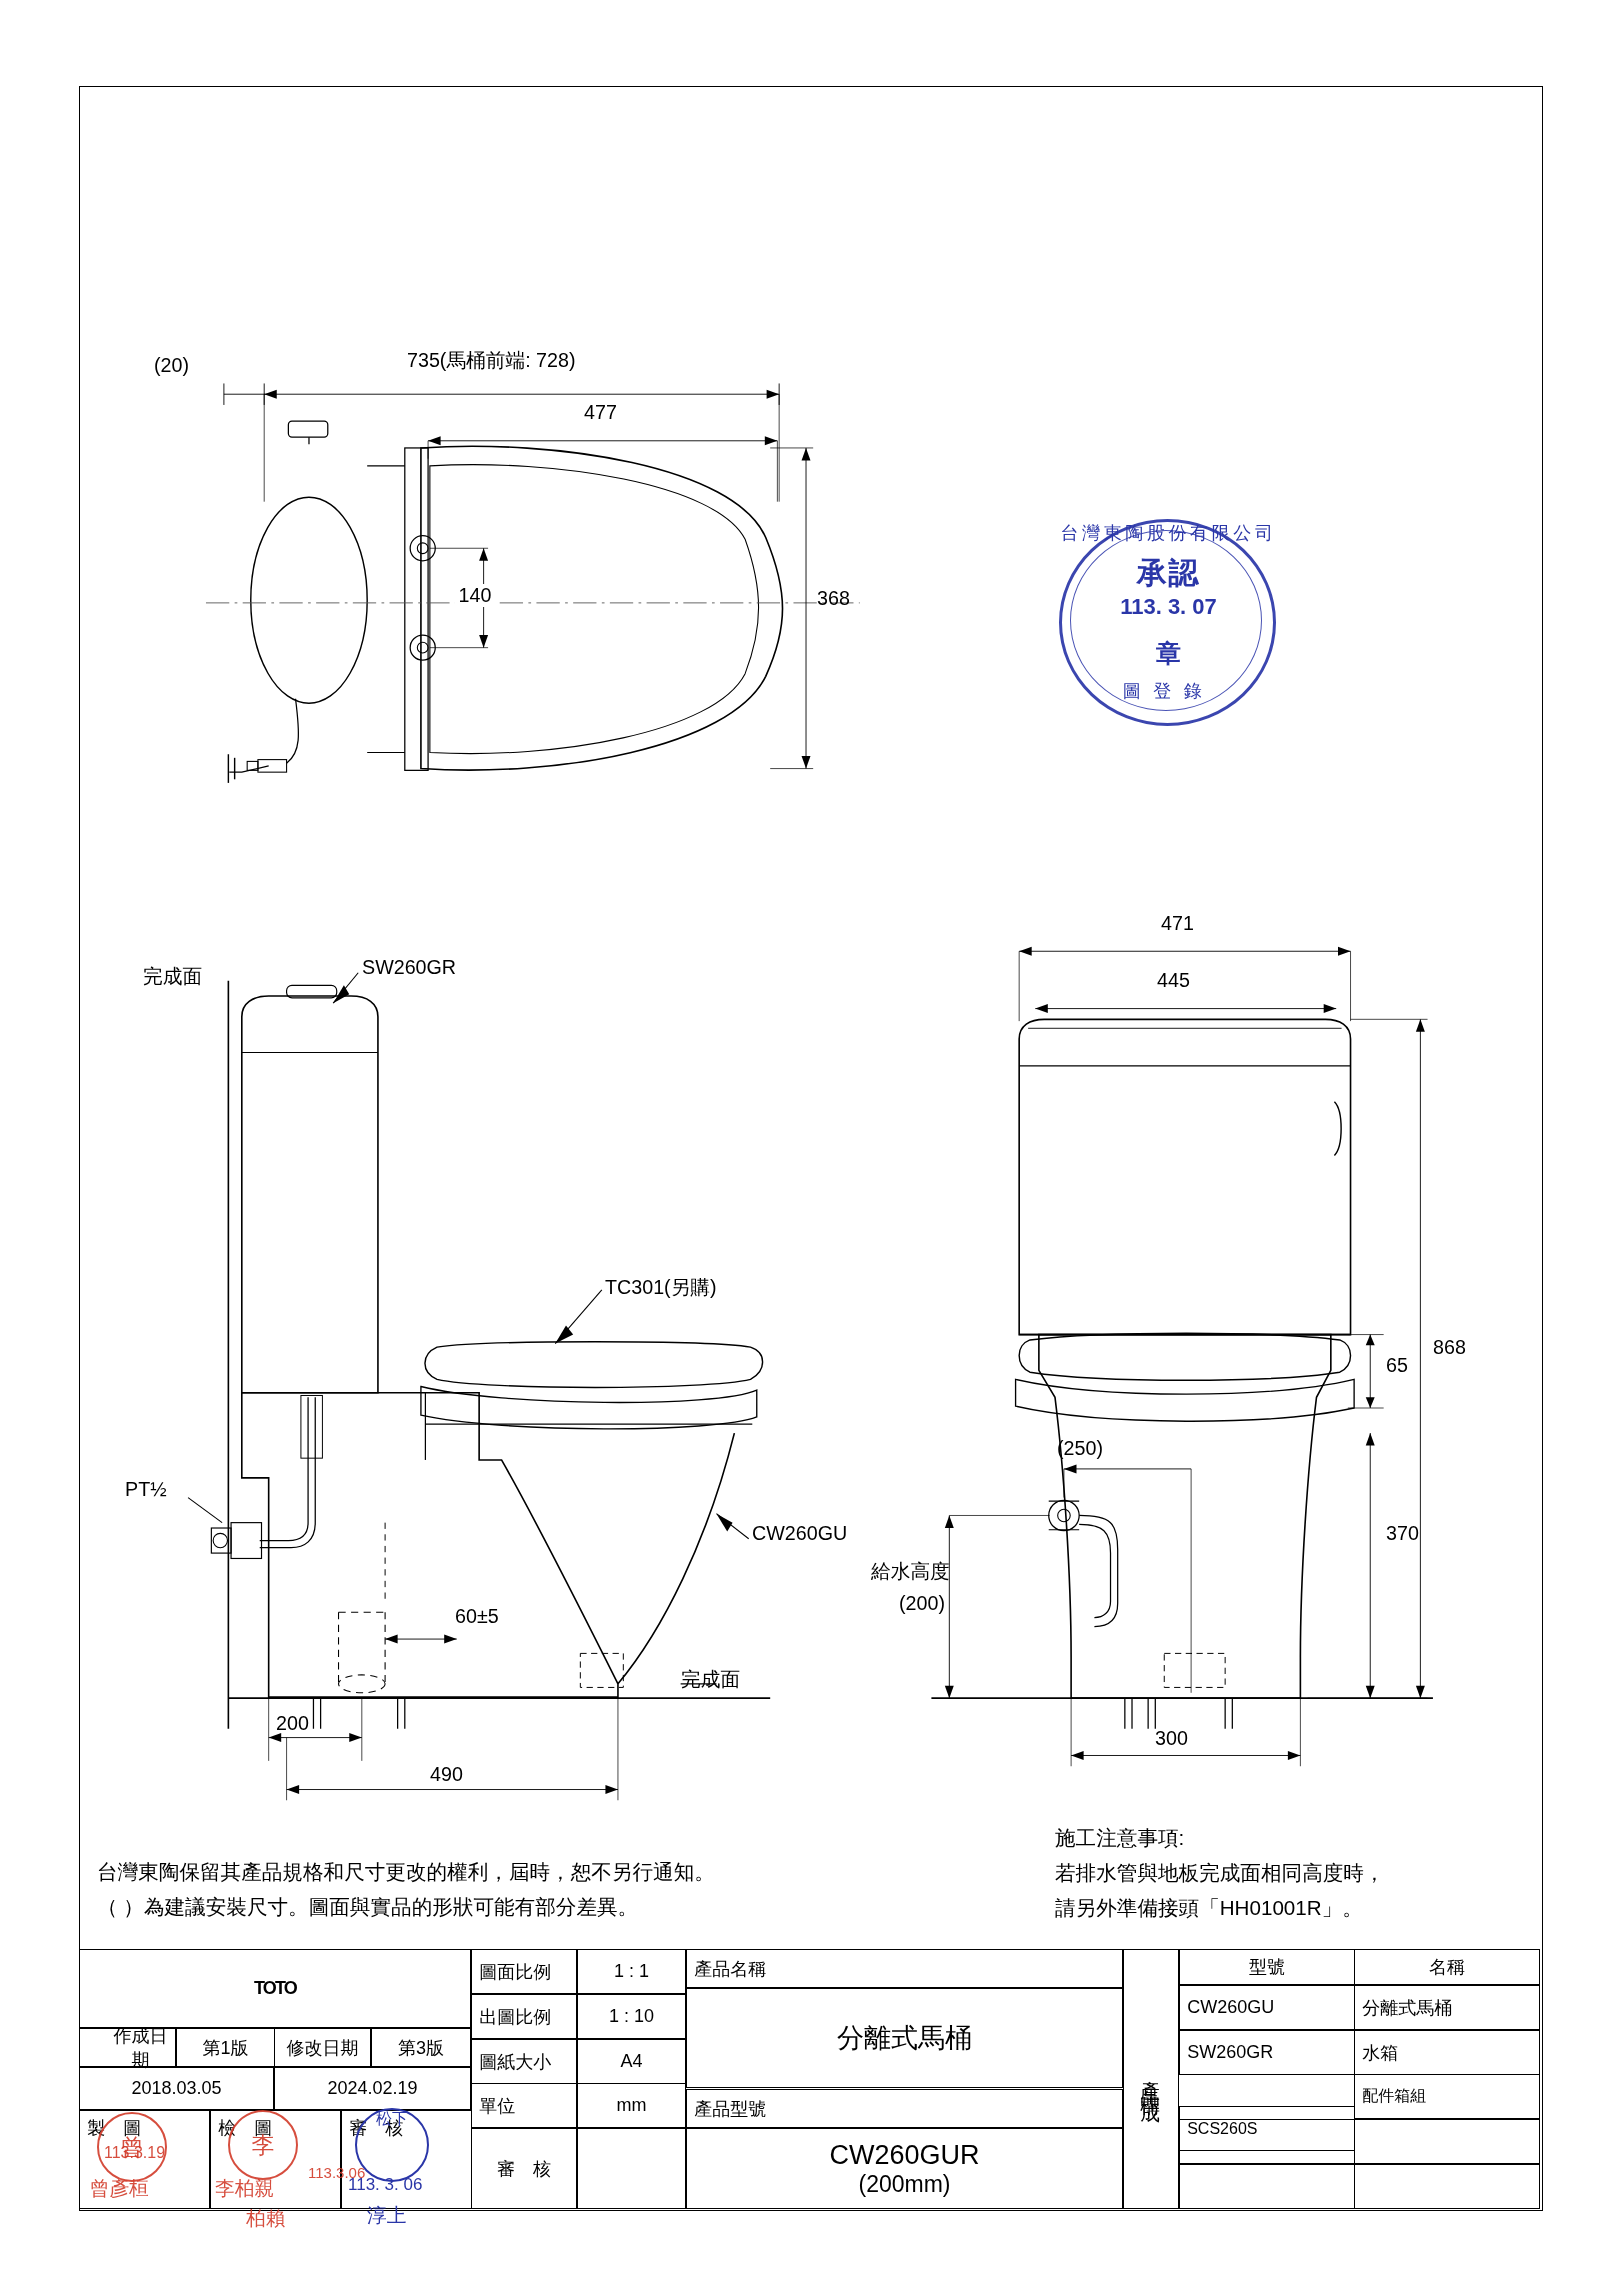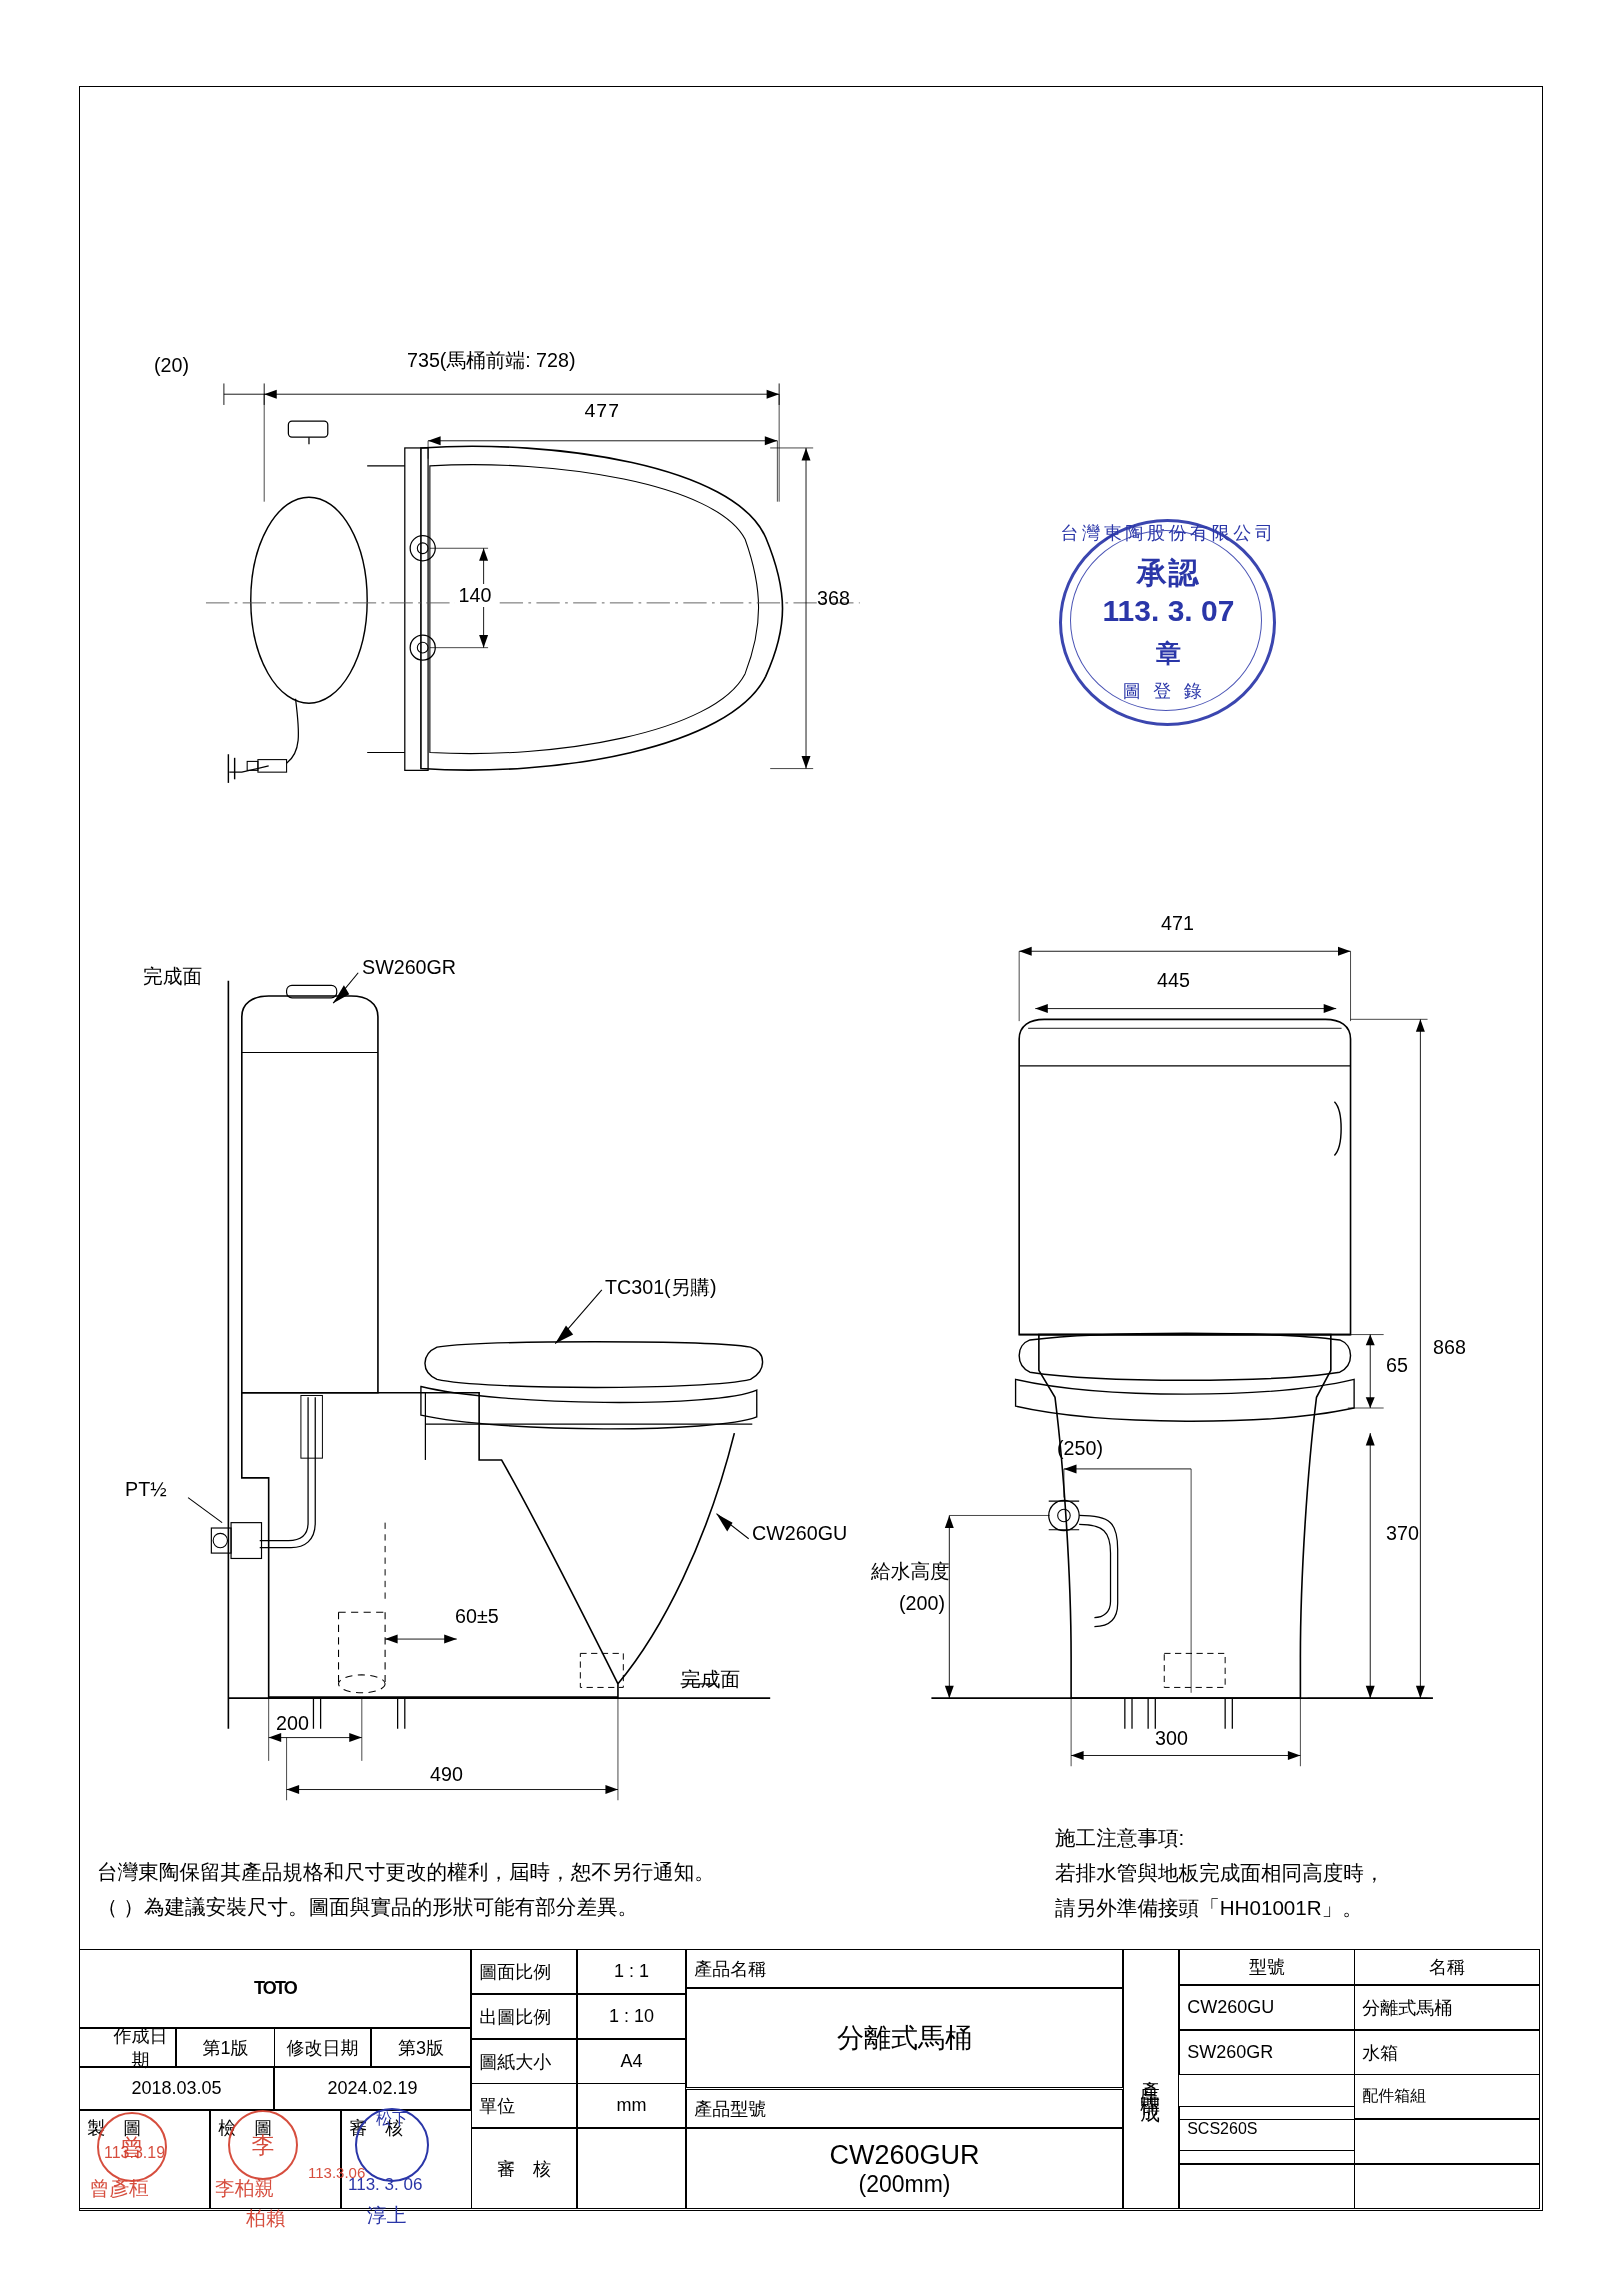--- a/index.html
+++ b/index.html
@@ -7,21 +7,21 @@
   .sheet{position:absolute;left:0;top:0;width:1621px;height:1649px;}
   .frame{position:absolute;left:79px;top:86px;width:1462px;height:2123px;border:1.8px solid #000;}
   .lbl{position:absolute;font-size:19.7px;white-space:nowrap;}
   svg{position:absolute;left:0;top:0;overflow:visible;}
 
   
   .stamp{position:absolute;left:1052px;top:512px;width:233px;height:224px;color:#2a36a8;}
   .stamp .ring{position:absolute;left:7.2px;top:7.2px;width:211px;height:201px;border:3.6px solid #2a36a8;border-radius:50%;opacity:.92;}
   .stamp .ring2{position:absolute;left:18px;top:18px;width:190px;height:179px;border:1.8px solid #2a36a8;border-radius:50%;opacity:.85;}
   .stamp .t1{position:absolute;left:0;top:41px;width:233px;text-align:center;font-size:30px;font-weight:bold;letter-spacing:1.8px;}
-  .stamp .t2{position:absolute;left:0;top:82px;width:233px;text-align:center;font-size:30px;font-weight:bold;}
+  .stamp .t2{position:absolute;left:0;top:82px;width:233px;text-align:center;font-size:22px;font-weight:bold;}
   .stamp .t3{position:absolute;left:0;top:125px;width:233px;text-align:center;font-size:25px;font-weight:bold;}
   .stamp .arc{position:absolute;left:0;top:9px;width:233px;text-align:center;font-size:18px;letter-spacing:3.6px;}
   .stamp .arcb{position:absolute;left:0;top:167px;width:233px;text-align:center;font-size:18px;letter-spacing:12.5px;}
 
   
   .tb{position:absolute;left:79px;top:1949px;width:1462px;height:260px;}
   .tb .cell{position:absolute;box-sizing:border-box;border:0.9px solid #000;font-size:18px;}
   .tb .c{display:flex;align-items:center;justify-content:center;text-align:center;}
   .tb .l{display:flex;align-items:center;padding-left:7.2px;}
   .logo{font-family:"Liberation Sans",sans-serif;font-weight:bold;font-size:50px;letter-spacing:-1.8px;}
@@ -90,21 +90,21 @@
 
     <path d="M900 500 L900 858" stroke="#000" stroke-width="1"></path>
     <polygon points="900,500 895,514 905,514" fill="#000"></polygon>
     <polygon points="900,858 895,844 905,844" fill="#000"></polygon>
     <path d="M860 500 L908 500" stroke="#000" stroke-width="0.8"></path>
     <path d="M860 858 L908 858" stroke="#000" stroke-width="0.8"></path>
   </svg>
 
   <div class="lbl" style="left:154px;top:354px;">(20)</div>
   <div class="lbl" style="left:407px;top:347px;">735(馬桶前端: 728)</div>
-  <div class="lbl" style="left:584px;top:401px;font-family:Liberation Mono, monospace;">477</div>
+  <div class="lbl" style="left:584px;top:401px;">477</div>
   <div class="lbl" style="left:455px;top:584px;background:#fff;padding:0 3.6px;">140</div>
   <div class="lbl" style="left:817px;top:587px;">368</div>
 
   <div class="stamp">
     <div class="ring"></div>
     <div class="ring2"></div>
     <div class="arc">台灣東陶股份有限公司</div>
     <div class="t1">承認</div>
     <div class="t2">113. 3. 07</div>
     <div class="t3">章</div>

